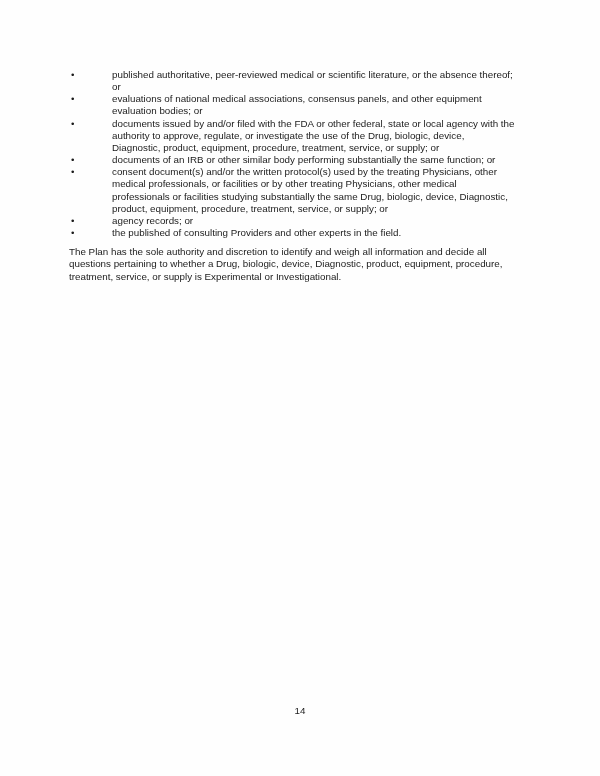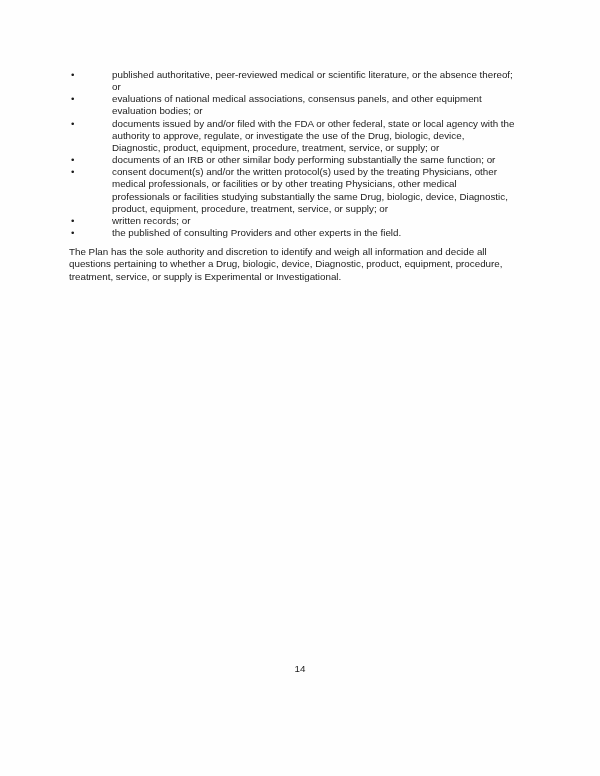--- a/index.html
+++ b/index.html
@@ -43,21 +43,21 @@
   }
   .bullet-text {
     flex: 1 1 auto;
     padding-left: 24px;
   }
   .closing-paragraph {
     margin: 7px 0 12px 0;
   }
   .page-number {
     position: absolute;
-    top: 663px;
+    top: 705px;
     left: 0;
     width: 100%;
     text-align: center;
     font-size: 9.8px;
     line-height: 12.15px;
   }
 </style>
 </head>
 <body>
 
@@ -80,21 +80,21 @@
       <li class="bullet-item">
         <span class="bullet-marker">•</span>
         <span class="bullet-text">documents of an IRB or other similar body performing substantially the same function; or</span>
       </li>
       <li class="bullet-item">
         <span class="bullet-marker">•</span>
         <span class="bullet-text">consent document(s) and/or the written protocol(s) used by the treating Physicians, other medical professionals, or facilities or by other treating Physicians, other medical professionals or facilities studying substantially the same Drug, biologic, device, Diagnostic, product, equipment, procedure, treatment, service, or supply; or</span>
       </li>
       <li class="bullet-item">
         <span class="bullet-marker">•</span>
-        <span class="bullet-text">written records; or</span>
+        <span class="bullet-text">agency records; or</span>
       </li>
       <li class="bullet-item">
         <span class="bullet-marker">•</span>
         <span class="bullet-text">the published of consulting Providers and other experts in the field.</span>
       </li>
     </ul>
 
     <p class="closing-paragraph">The Plan has the sole authority and discretion to identify and weigh all information and decide all questions pertaining to whether a Drug, biologic, device, Diagnostic, product, equipment, procedure, treatment, service, or supply is Experimental or Investigational.</p>
 
   </div>

